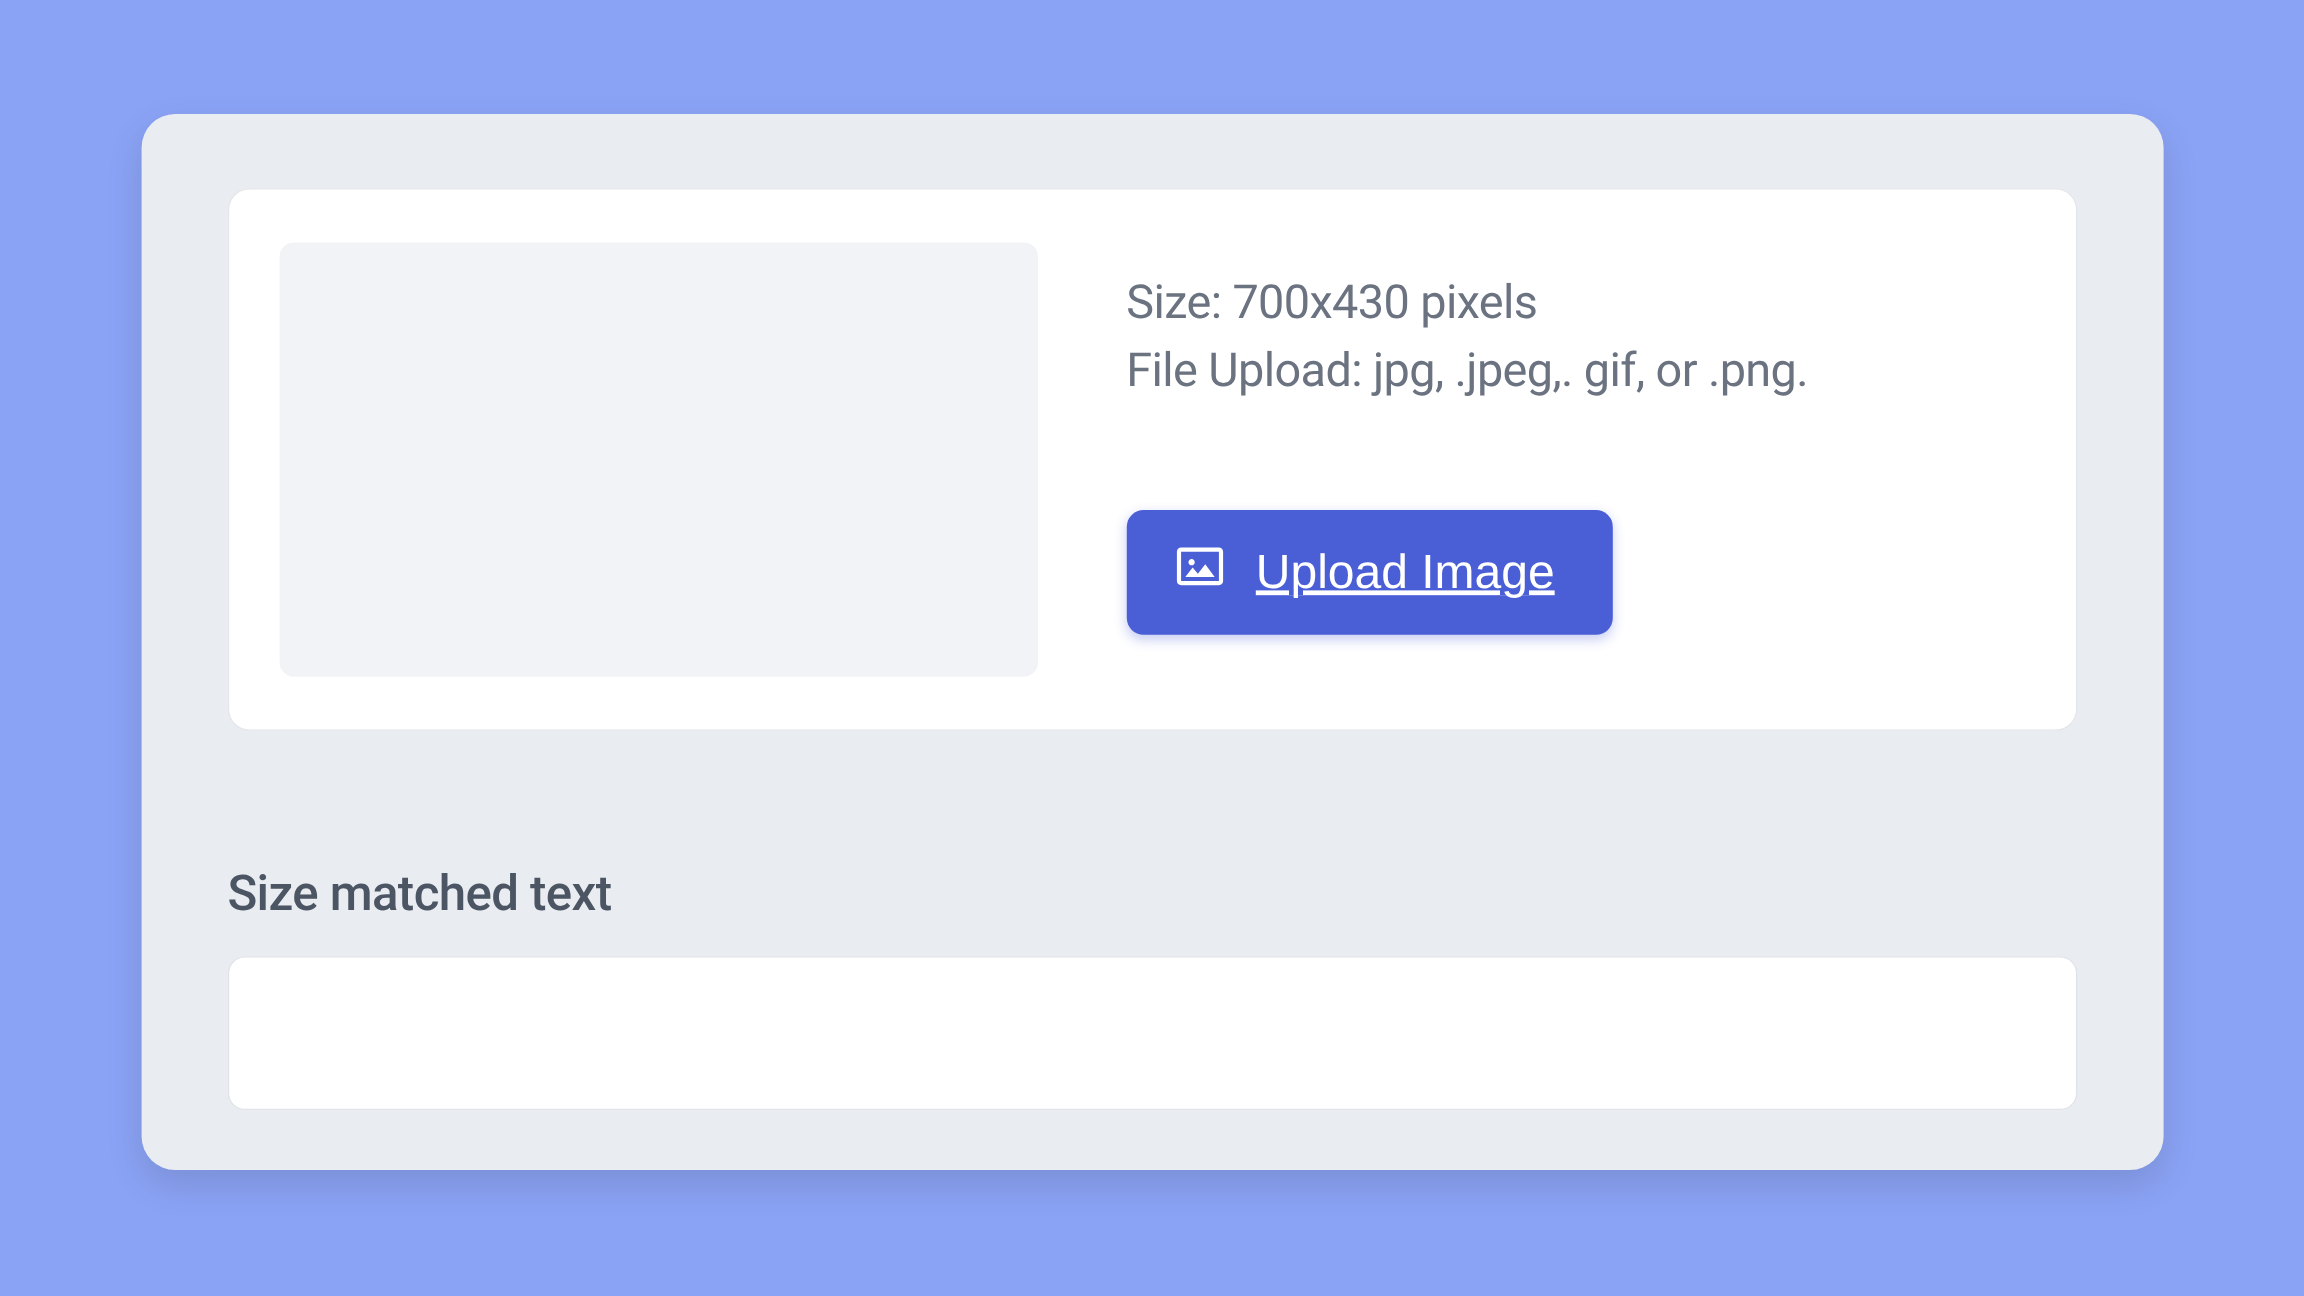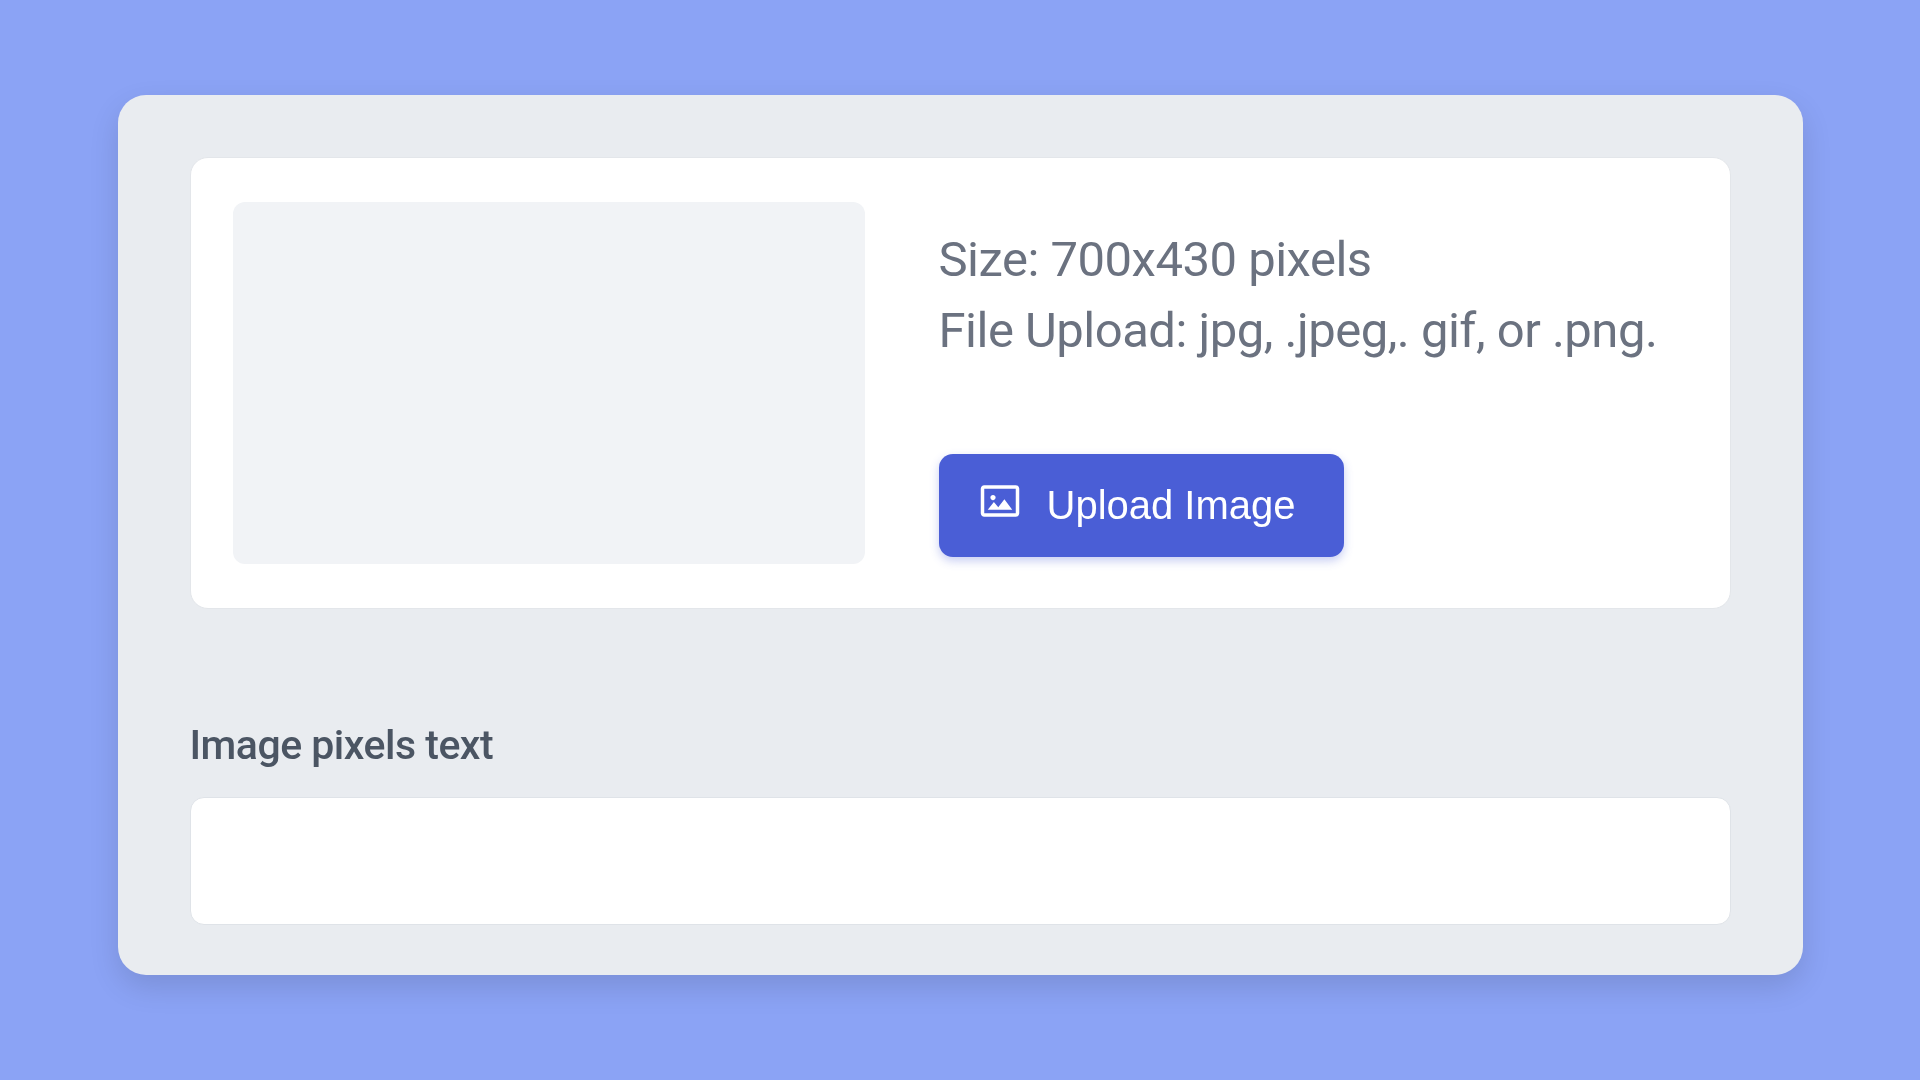--- a/index.html
+++ b/index.html
@@ -39,21 +39,21 @@
       background-color: #f1f3f6;
       border-radius: 12px;
       flex-shrink: 0;
     }
     .upload-info {
       display: flex;
       flex-direction: column;
       padding-top: 22px;
     }
     .info-line {
-      font-size: 49px;
+      font-size: 39px;
       color: #6b7280;
       line-height: 1.45;
       letter-spacing: -0.5px;
     }
     .info-value {
       color: #6b7280;
     }
     .upload-btn {
       margin-top: 88px;
       background-color: #4a5ed6;
@@ -62,20 +62,21 @@
       border-radius: 14px;
       padding: 26px 48px 26px 40px;
       font-size: 40px;
       font-weight: 400;
       display: inline-flex;
       align-items: center;
       gap: 26px;
       cursor: pointer;
       width: fit-content;
       box-shadow: 0 4px 10px rgba(74, 94, 214, 0.3);
+      text-decoration: underline;
     }
     .upload-btn svg {
       width: 42px;
       height: 42px;
       fill: #ffffff;
     }
     .section-label {
       margin-top: 112px;
       font-size: 41px;
       color: #4b5563;
@@ -117,17 +118,17 @@
         <span>
           <svg viewBox="0 0 24 24">
             <path d="M21 3H3C1.9 3 1 3.9 1 5v14c0 1.1.9 2 2 2h18c1.1 0 2-.9 2-2V5c0-1.1-.9-2-2-2zm0 16H3V5h18v14zM8 11.5c.83 0 1.5-.67 1.5-1.5S8.83 8.5 8 8.5 6.5 9.17 6.5 10s.67 1.5 1.5 1.5zM5 17h14l-4.5-6-3.5 4.5-2.5-3L5 17z"></path>
           </svg>
         </span>
         <span>Upload Image</span>
       </button>
     </div>
   </div>
 
-  <div class="section-label">Image pixels text</div>
+  <div class="section-label">Size matched text</div>
 
   <input type="text" class="text-input" value="" style="">
 
 </div>
 
 </body></html>

